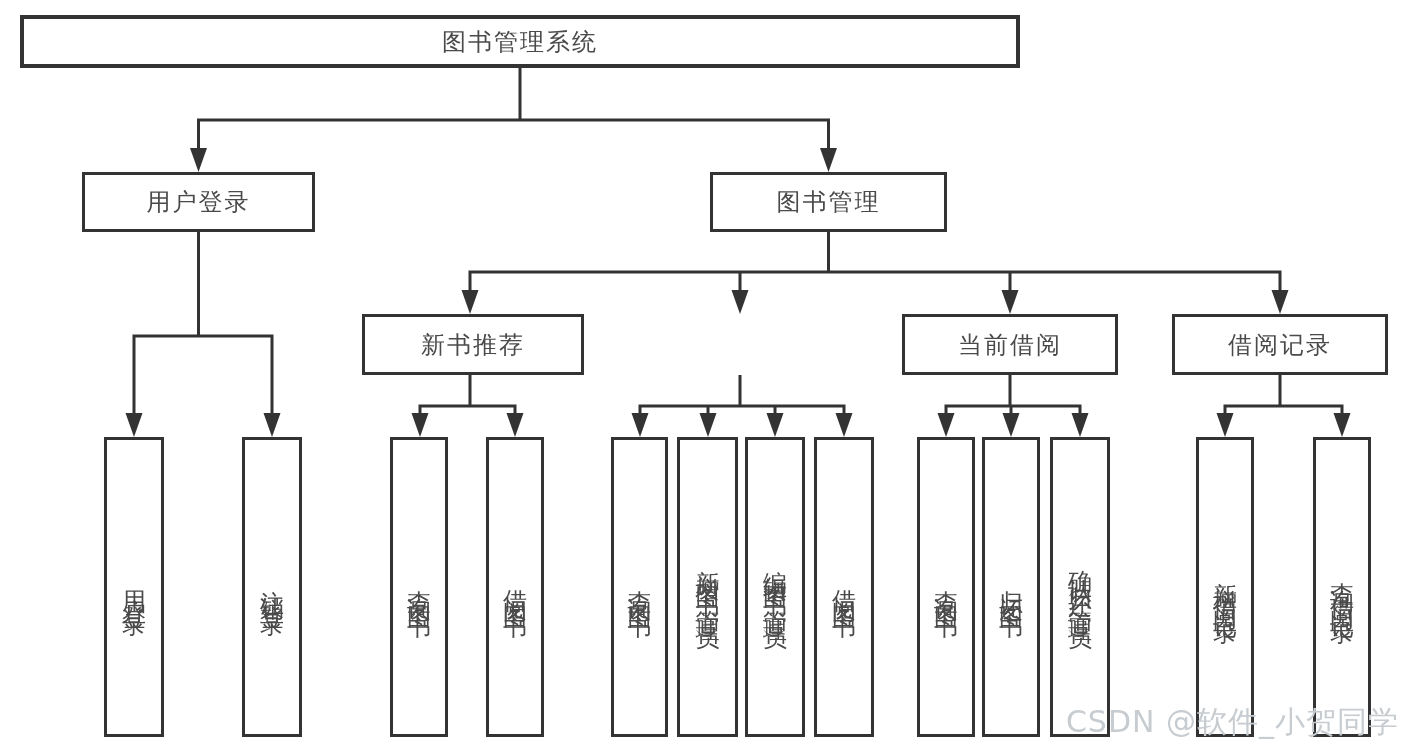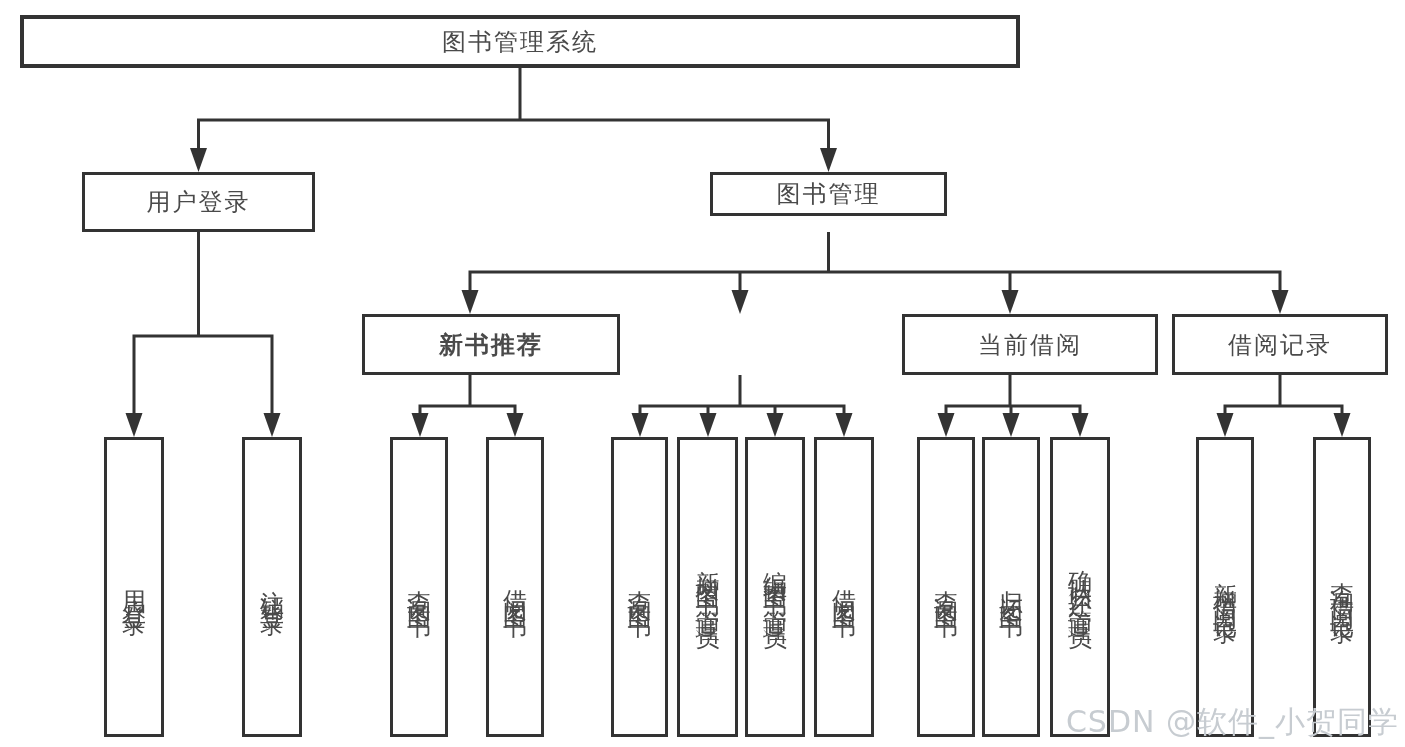--- a/index.html
+++ b/index.html
@@ -110,28 +110,28 @@
     </g>
   </svg>
 
   <div class="box root" style="left:20px; top:15px; width:1000px; height:53px;">
     <span class="h-label">图书管理系统</span>
   </div>
 
   <div class="box" style="left:82px; top:172px; width:233px; height:60px;">
     <span class="h-label">用户登录</span>
   </div>
-  <div class="box" style="left:710px; top:172px; width:237px; height:44px;">
+  <div class="box" style="left:710px; top:172px; width:237px; height:60px;">
     <span class="h-label">图书管理</span>
   </div>
 
-  <div class="box" style="left:362px; top:314px; width:258px; height:61px;font-weight:bold;">
+  <div class="box" style="left:362px; top:314px; width:222px; height:61px;">
     <span class="h-label">新书推荐</span>
   </div>
-  <div class="box" style="left:902px; top:314px; width:256px; height:61px;">
+  <div class="box" style="left:902px; top:314px; width:216px; height:61px;">
     <span class="h-label">当前借阅</span>
   </div>
   <div class="box" style="left:1172px; top:314px; width:216px; height:61px;">
     <span class="h-label">借阅记录</span>
   </div>
 
   <div class="box" style="left:104px; top:437px; width:60px; height:300px;">
     <span class="v-label">用户登录</span>
   </div>
   <div class="box" style="left:242px; top:437px; width:60px; height:300px;">

